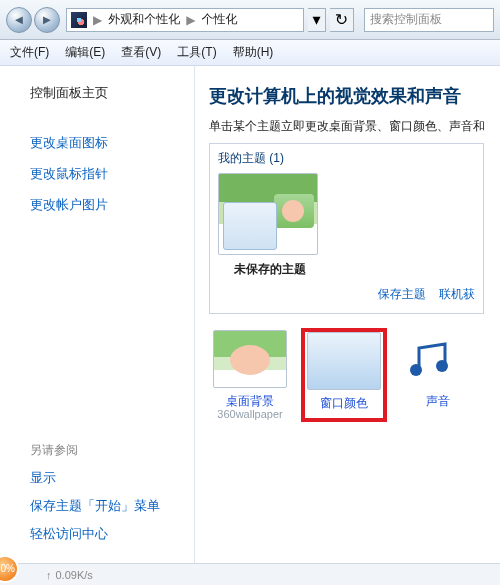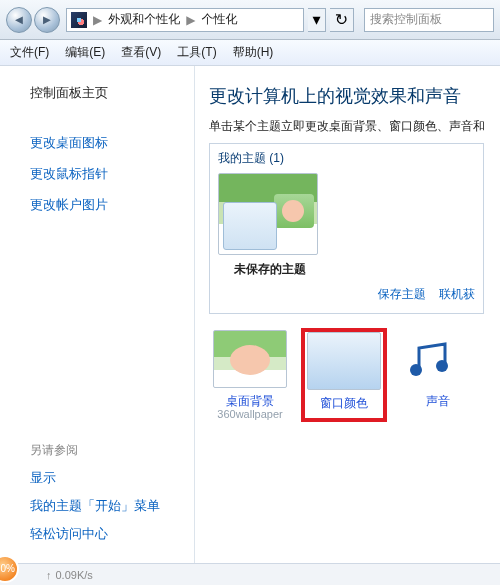--- a/index.html
+++ b/index.html
@@ -26,21 +26,21 @@
 
   .side { width: 195px; border-right: 1px solid #dce4ec; padding: 18px 0 0 30px; display:flex; flex-direction:column; justify-content: space-between;}
   .side-top { display: flex; flex-direction: column; gap: 13px; }
   .side a, .side .homelink { font-size: 13px; text-decoration: none; }
   .homelink { color: #222; }
   .side a { color: #0a62c0; cursor:pointer;}
   .side-bottom { padding-bottom: 20px; display:flex; flex-direction:column; gap: 10px;}
   .side-bottom .hdr { color:#888; font-size:12px;}
 
   .main { flex: 1; padding: 18px 0 0 14px; overflow: hidden; }
-  .main h1 { font-size: 18px; color: #073a6b; font-weight: normal; margin-bottom: 10px;}
+  .main h1 { font-size: 18px; color: #073a6b; font-weight: bold; margin-bottom: 10px;}
   .main .sub { font-size: 12px; color:#222; margin-bottom: 8px;}
   .group { border: 1px solid #c8d4e2; width: 275px; padding: 6px 8px 10px; margin-bottom: 4px;}
   .group-title { font-size: 12px; color:#093d74; margin-bottom: 6px;}
   .theme-tile { width: 104px; text-align: center; }
   .theme-thumb { width: 100px; height: 82px; border:1px solid #b7c5d4; background: linear-gradient(180deg,#74b55d 0%,#74b55d 35%, #c9e3b3 35%, #c9e3b3 62%, #fff 62%); position:relative; border-radius:2px;}
   .theme-thumb .win { position:absolute; left:4px; bottom:4px; width:54px; height:48px; border:1px solid #9fbdd8; background: linear-gradient(180deg,#eaf3fb,#cfe2f3); border-radius:3px;}
   .theme-thumb .pig { position:absolute; right:3px; top:20px; width:40px; height:34px; background: linear-gradient(#a7d797,#7dbf64); border-radius:4px;}
   .theme-thumb .pig::after{content:"";position:absolute;left:8px;top:6px;width:22px;height:22px;border-radius:50%;background:#f6c7ad;}
   .theme-label { font-size: 12px; color:#222; margin-top:6px;font-weight:bold;}
   .group-actions { text-align: right; font-size: 12px; margin-top: 8px;}
@@ -112,21 +112,21 @@
     <div class="side-top">
       <span class="homelink">控制面板主页</span>
       <div class="separator"></div>
       <a>更改桌面图标</a>
       <a>更改鼠标指针</a>
       <a>更改帐户图片</a>
     </div>
     <div class="side-bottom">
       <span class="hdr">另请参阅</span>
       <a>显示</a>
-      <a>我的主题「开始」菜单</a>
+      <a>保存主题「开始」菜单</a>
       <a>轻松访问中心</a>
     </div>
   </div>
 
   <div class="main">
     <h1>更改计算机上的视觉效果和声音</h1>
     <div class="sub">单击某个主题立即更改桌面背景、窗口颜色、声音和</div>
 
     <div class="group">
       <div class="group-title">我的主题 (1)</div>

